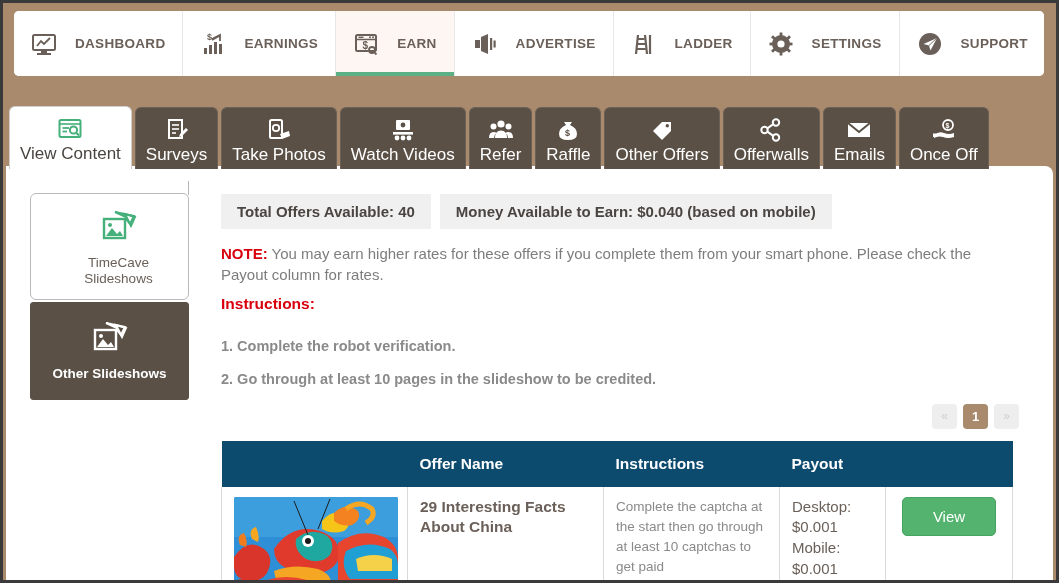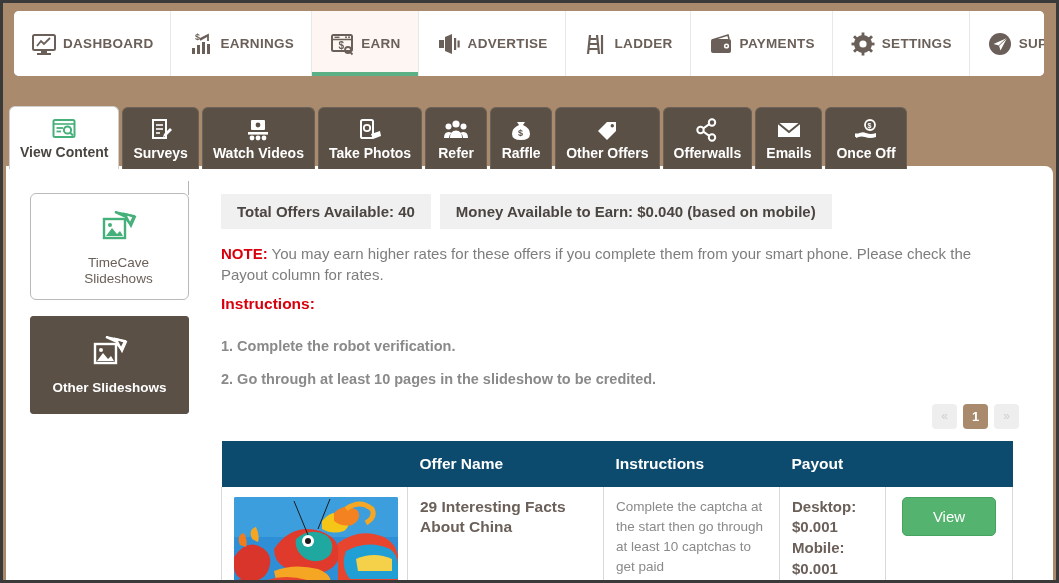--- a/index.html
+++ b/index.html
@@ -30,21 +30,21 @@
     height: 65px;
     background: #ffffff;
     border-radius: 5px;
     display: flex;
     align-items: stretch;
     overflow: hidden;
   }
   .topnav-item {
     display: flex;
     align-items: center;
-    gap: 6px;
+    gap: 18px;
     padding: 0 17px;
     border-right: 1px solid #e8e8e8;
     cursor: pointer;
     position: relative;
     background: #ffffff;
   }
   .topnav-item.active {
     background: #fdf6f2;
   }
   .topnav-item.active::after {
@@ -92,22 +92,22 @@
     border-bottom: none;
   }
   .subtab.active {
     background: #ffffff;
     color: #4a4540;
     border: 1px solid #cfcfcf;
     border-bottom: none;
     height: 63px;
   }
   .subtab-label {
-    font-size: 14px;
-    font-weight: bold;
+    font-size: 17px;
+    font-weight: normal;
     white-space: nowrap;
     line-height: 1;
   }
   .subtab-icon { width: 26px; height: 26px; display:block; }
 
   
   .panel {
     position: absolute;
     left: 3px;
     top: 163px;
@@ -141,21 +141,21 @@
     display: flex;
     flex-direction: column;
     align-items: center;
     gap: 11px;
     cursor: pointer;
   }
   .side-card.dark {
     background: #5a5046;
     border-color: #5a5046;
     border-radius: 3px;
-    margin-top: 16px;
+    margin-top: 2px;
     padding: 18px 8px 16px 8px;
   }
   .side-label {
     font-size: 13.5px;
     color: #6b6059;
     font-weight: normal;
     text-align: center;
     line-height: 1.2;
   }
   .side-card.dark .side-label {
@@ -283,21 +283,21 @@
     color: #6b6059;
     line-height: 1.3;
   }
   .offer-instr {
     font-size: 13.5px;
     color: #8a8a8a;
     line-height: 1.48;
   }
   .offer-pay {
     font-size: 15px;
-    font-weight: bold;
+    font-weight: normal;
     color: #6b6059;
     line-height: 1.38;
   }
   td.cell-action { text-align: center; padding-top: 16px; }
   .view-btn {
     display: inline-block;
     background: #54b46f;
     border: 1px solid #46a360;
     border-radius: 5px;
     color: #ffffff;
@@ -376,31 +376,20 @@
             <line x1="14" y1="4" x2="16" y2="23" stroke="#6b6059" stroke-width="2.2"></line>
             <line x1="7" y1="8" x2="13.6" y2="8" stroke="#6b6059" stroke-width="1.8"></line>
             <line x1="6.5" y1="13" x2="14.2" y2="13" stroke="#6b6059" stroke-width="1.8"></line>
             <line x1="6" y1="18" x2="14.8" y2="18" stroke="#6b6059" stroke-width="1.8"></line>
             <line x1="19" y1="4" x2="19" y2="23" stroke="#6b6059" stroke-width="2.2"></line>
           </svg>
       </span>
       <span class="topnav-label">LADDER</span>
     </div>
 
-    <div class="topnav-item">
-      <span class="topnav-icon">
-        <svg viewBox="0 0 26 26" width="26" height="26">
-            <path d="M4 9 L20 4 L21 8" fill="none" stroke="#6b6059" stroke-width="1.6"></path>
-            <rect x="3" y="8" width="20" height="14" rx="2" fill="#6b6059"></rect>
-            <circle cx="18.5" cy="15" r="2.6" fill="#ffffff"></circle>
-            <circle cx="18.5" cy="15" r="1.1" fill="#6b6059"></circle>
-          </svg>
-      </span>
-      <span class="topnav-label">PAYMENTS</span>
-    </div>
 
     <div class="topnav-item">
       <span class="topnav-icon">
         <svg viewBox="0 0 26 26" width="26" height="26">
             <g fill="#6b6059">
               <circle cx="13" cy="13" r="9"></circle>
             </g>
             <g fill="#6b6059">
               <rect x="11.6" y="1.5" width="2.8" height="4"></rect>
               <rect x="11.6" y="20.5" width="2.8" height="4"></rect>
@@ -456,40 +445,40 @@
             <line x1="8" y1="16" x2="12" y2="16" stroke="#ffffff" stroke-width="1.6"></line>
             <polygon points="16,17 22,11 24,13 18,19 15,20" fill="#ffffff"></polygon>
           </svg>
       </span>
       <span class="subtab-label">Surveys</span>
     </div>
 
     <div class="subtab">
       <span class="subtab-icon">
         <svg viewBox="0 0 26 26" width="26" height="26">
+            <rect x="4" y="3" width="12" height="18" rx="1.6" fill="none" stroke="#ffffff" stroke-width="2"></rect>
+            <circle cx="10" cy="11" r="3.2" fill="none" stroke="#ffffff" stroke-width="1.8"></circle>
+            <path d="M14 17 L23 14 L24 19 L16 22 Z" fill="#ffffff"></path>
+          </svg>
+      </span>
+      <span class="subtab-label">Take Photos</span>
+    </div>
+
+    <div class="subtab">
+      <span class="subtab-icon">
+        <svg viewBox="0 0 26 26" width="26" height="26">
             <rect x="6" y="3" width="14" height="10" rx="1" fill="#ffffff"></rect>
             <circle cx="13" cy="8" r="2.4" fill="#5a5046"></circle>
             <rect x="3" y="15" width="20" height="2.6" fill="#ffffff"></rect>
             <circle cx="7" cy="21" r="2.4" fill="#ffffff"></circle>
             <circle cx="13" cy="21" r="2.4" fill="#ffffff"></circle>
             <circle cx="19" cy="21" r="2.4" fill="#ffffff"></circle>
           </svg>
       </span>
       <span class="subtab-label">Watch Videos</span>
-    </div>
-
-    <div class="subtab">
-      <span class="subtab-icon">
-        <svg viewBox="0 0 26 26" width="26" height="26">
-            <rect x="4" y="3" width="12" height="18" rx="1.6" fill="none" stroke="#ffffff" stroke-width="2"></rect>
-            <circle cx="10" cy="11" r="3.2" fill="none" stroke="#ffffff" stroke-width="1.8"></circle>
-            <path d="M14 17 L23 14 L24 19 L16 22 Z" fill="#ffffff"></path>
-          </svg>
-      </span>
-      <span class="subtab-label">Take Photos</span>
     </div>
 
     <div class="subtab">
       <span class="subtab-icon">
         <svg viewBox="0 0 26 26" width="26" height="26">
             <circle cx="13" cy="7" r="3.6" fill="#ffffff"></circle>
             <circle cx="5.5" cy="9.5" r="3" fill="#ffffff"></circle>
             <circle cx="20.5" cy="9.5" r="3" fill="#ffffff"></circle>
             <path d="M7 21 Q7 13.5 13 13.5 Q19 13.5 19 21 Z" fill="#ffffff"></path>
             <path d="M1 21 Q1 15 5.5 15 Q7.5 15 8.5 16 Q6 17.7 6 21 Z" fill="#ffffff"></path>

